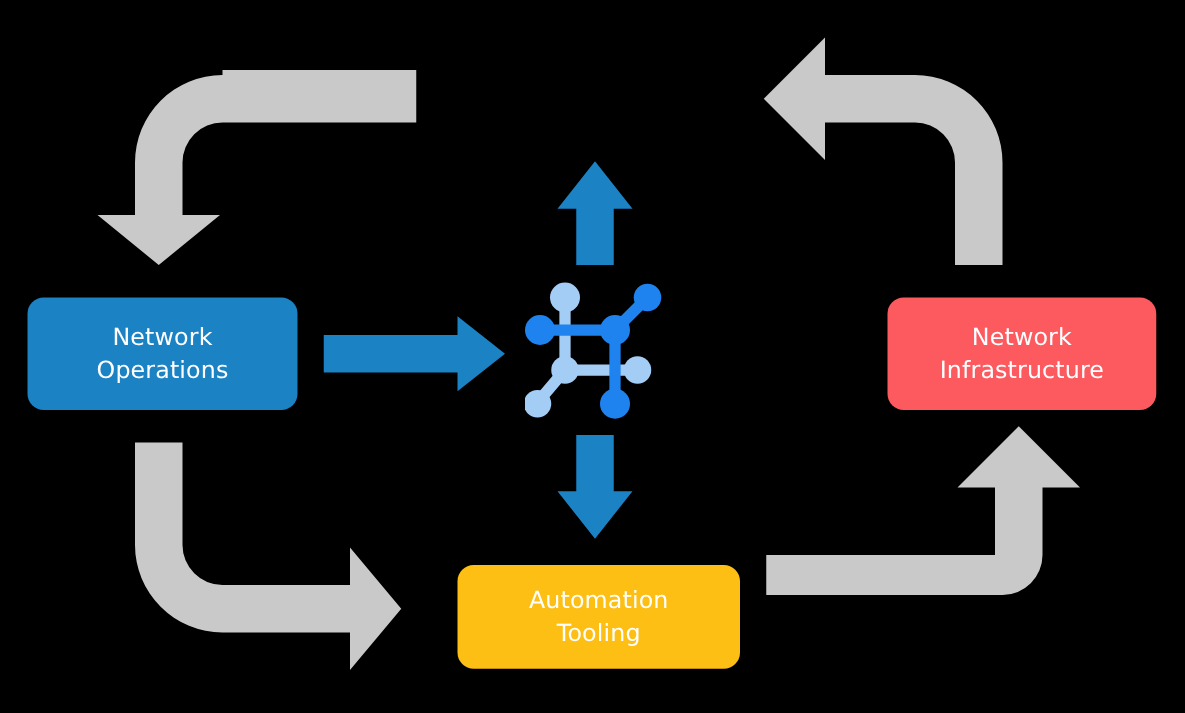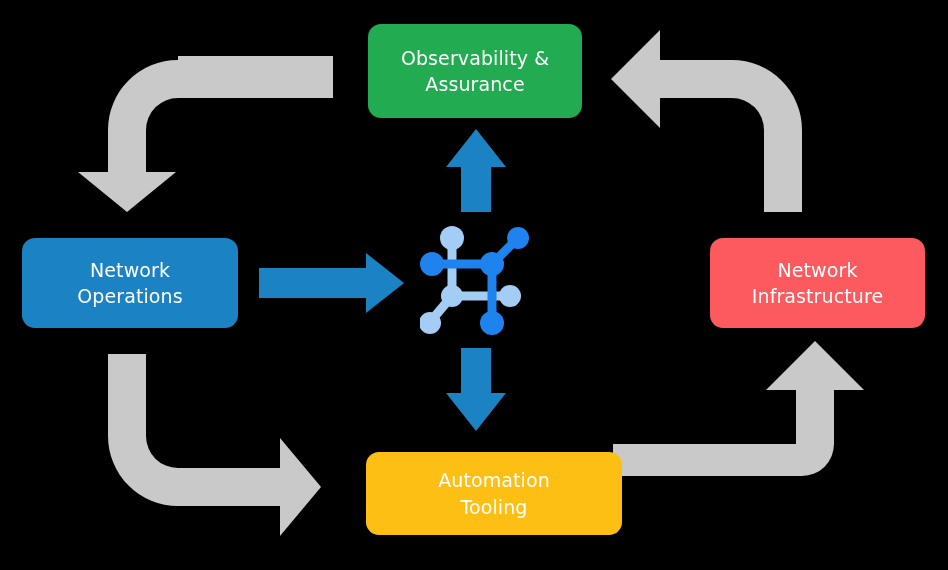--- a/index.html
+++ b/index.html
@@ -103,33 +103,29 @@
     <circle cx="32" cy="74" r="11" fill="#a4cdf5"></circle>
     <circle cx="90" cy="74" r="11" fill="#a4cdf5"></circle>
     <circle cx="10" cy="101" r="11" fill="#a4cdf5"></circle>
 
     <circle cx="12" cy="42" r="12" fill="#1f83ef"></circle>
     <circle cx="72" cy="42" r="12" fill="#1f83ef"></circle>
     <circle cx="98" cy="16" r="11" fill="#1f83ef"></circle>
     <circle cx="72" cy="101" r="12" fill="#1f83ef"></circle>
   </svg>
 
-  <div class="node-box" style="left:368px; top:24px; width:214px; height:94px; background:#22ab51;">
-    <span class="node-label">Observability &amp;
-Assurance</span>
-  </div>
 
   <div class="node-box" style="left:22px; top:238px; width:216px; height:90px; background:#1b82c4;">
     <span class="node-label">Network
 Operations</span>
   </div>
 
   <div class="node-box" style="left:710px; top:238px; width:215px; height:90px; background:#fd5a5f;">
     <span class="node-label">Network
 Infrastructure</span>
   </div>
 
-  <div class="node-box" style="left:366px; top:452px; width:256px; height:83px; background:#fdbf13;">
+  <div class="node-box" style="left:366px; top:452px; width:226px; height:83px; background:#fdbf13;">
     <span class="node-label">Automation
 Tooling</span>
   </div>
 
 </div>
 
 </body></html>

